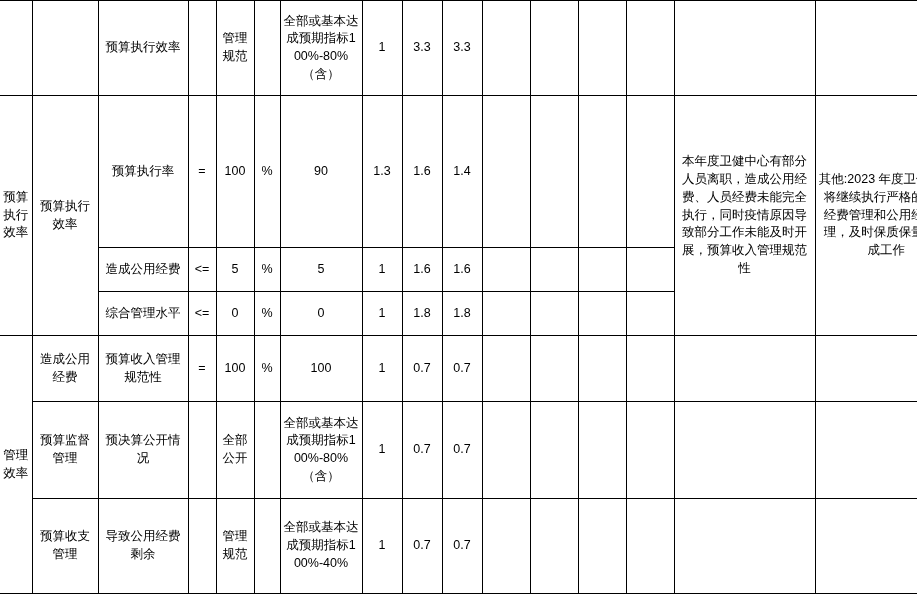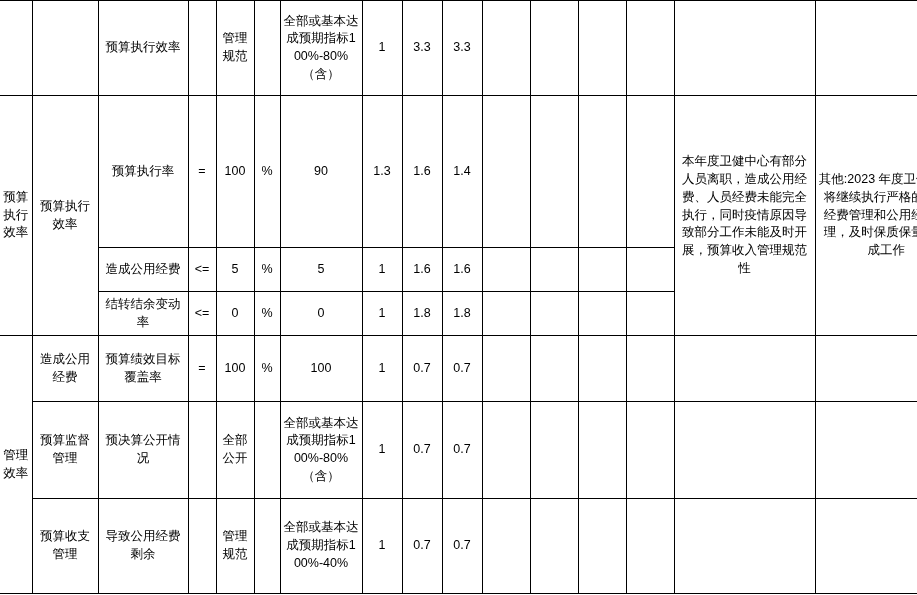--- a/index.html
+++ b/index.html
@@ -123,38 +123,38 @@
         <td>1</td>
         <td>1.6</td>
         <td>1.6</td>
         <td></td>
         <td></td>
         <td></td>
         <td></td>
       </tr>
 
       <tr style="height:44px">
-        <td>结转结余变动率</td>
+        <td>综合管理水平</td>
         <td class="narrow">&lt;=</td>
         <td>0</td>
         <td>%</td>
         <td>0</td>
         <td>1</td>
         <td>1.8</td>
         <td>1.8</td>
         <td></td>
         <td></td>
         <td></td>
         <td></td>
       </tr>
 
       <tr style="height:66px">
         <td class="vert" rowspan="3">管理效率</td>
         <td>造成公用经费</td>
-        <td>预算绩效目标覆盖率</td>
+        <td>预算收入管理规范性</td>
         <td>=</td>
         <td>100</td>
         <td>%</td>
         <td>100</td>
         <td>1</td>
         <td>0.7</td>
         <td>0.7</td>
         <td></td>
         <td></td>
         <td></td>

